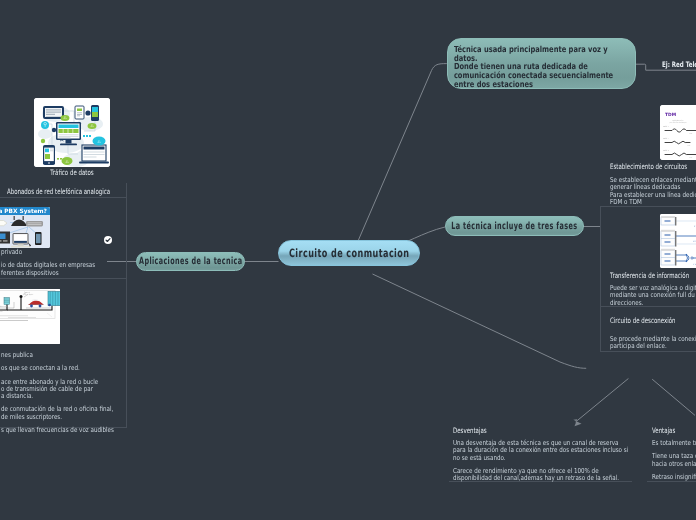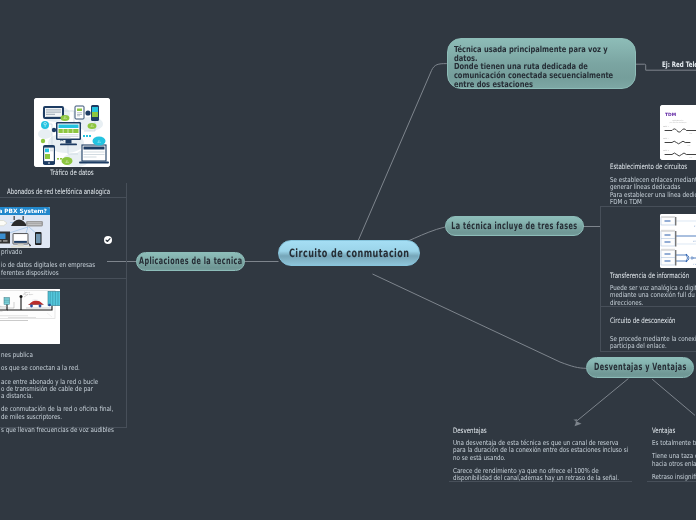--- a/index.html
+++ b/index.html
@@ -486,23 +486,20 @@
 
   <div class="node lvl1" id="n-apl">
       <span>Aplicaciones de la tecnica</span>
     </div>
   <div class="node root" id="n-root">
       <span>Circuito de conmutacion</span>
     </div>
   <div class="node lvl1" id="n-fases">
       <span>La técnica incluye de tres fases</span>
     </div>
-  <div class="node lvl1" id="n-vent">
-      <span>Desventajas y Ventajas</span>
-    </div>
   <div class="node note" id="n-note">
       <div>Técnica usada principalmente para voz y</div>
       <div>datos.</div>
       <div>Donde tienen una ruta dedicada de</div>
       <div>comunicación conectada secuencialmente</div>
       <div>entre dos estaciones</div>
     </div>
   <div class="ptitle" id="ex-label">Ej: Red Telef</div>
 </div>
 

